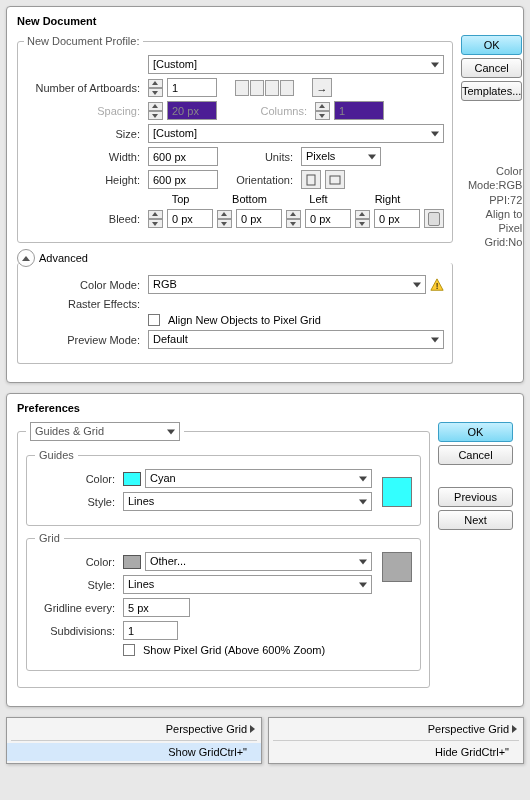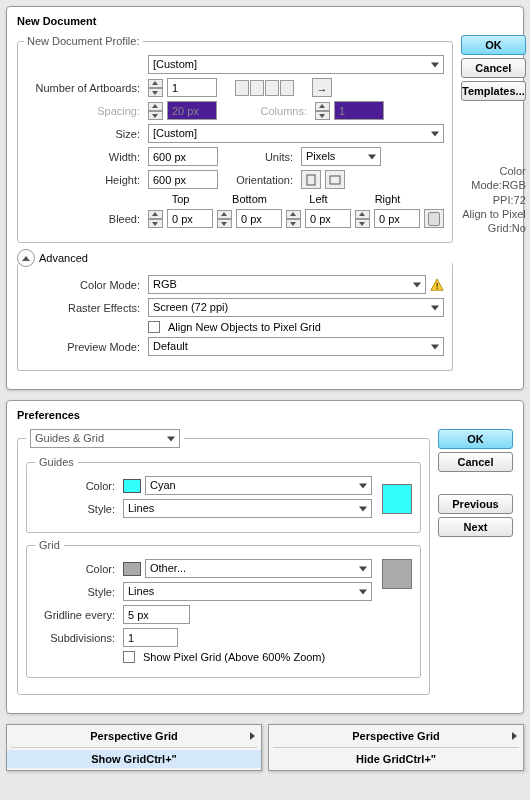--- a/index.html
+++ b/index.html
@@ -2,21 +2,21 @@
 <html><head>
 <meta charset="utf-8">
 <style>
 * { box-sizing: border-box; margin: 0; padding: 0; font-family: Tahoma, Arial, sans-serif; font-size: 11px; }
 body { background: #e8e8e8; width: 530px; padding: 6px; }
 .panel { background: #fff; border: 1px solid #999; border-radius: 4px; margin-bottom: 10px; padding: 8px 10px 12px; box-shadow: 0 1px 3px rgba(0,0,0,0.15); }
 .panel-title { font-weight: bold; margin-bottom: 8px; }
 .main-area { display: flex; gap: 8px; }
 .form-area { flex: 1; }
 .button-col { width: 75px; display: flex; flex-direction: column; gap: 3px; }
-.btn { background: linear-gradient(#fdfdfd,#e6e6e6); border: 1px solid #888; border-radius: 3px; padding: 3px 0; text-align: center; cursor: pointer; font-size: 11px; font-weight: bold; }
+.btn { background: linear-gradient(#fdfdfd,#e6e6e6); border: 1px solid #888; border-radius: 3px; padding: 3px 0; text-align: center; cursor: pointer; font-size: 11px; }
 .btn.primary { background: linear-gradient(#c5f0ff,#7fd9f5); border-color: #3a9fc7; }
 .info-txt { font-size: 10px; color: #555; text-align: right; line-height: 1.3; margin-top: 60px; }
 fieldset { border: 1px solid #bbb; border-radius: 3px; padding: 8px 8px 10px; margin-bottom: 6px; }
 legend { padding: 0 4px; color: #555; }
 .row { display: flex; align-items: center; margin-bottom: 4px; gap: 4px; }
 .lbl { width: 118px; text-align: right; color: #333; padding-right: 4px; }
 .lbl.disabled { color: #aaa; }
 .lbl.sm { width: 84px; }
 .inp { border: 1px solid #999; background: #fff; padding: 2px 4px; height: 19px; }
 .inp.disabled { background: #4c1d95; color: #888; }
@@ -32,21 +32,21 @@
 .toggle-circle { width: 18px; height: 18px; border: 1px solid #999; border-radius: 50%; display:flex; align-items:center; justify-content:center; background:#fdfdfd; }
 .toggle-circle::after { content:''; width:0; height:0; border-left:4px solid transparent; border-right:4px solid transparent; border-bottom:5px solid #555; }
 .chk { width:12px; height:12px; border:1px solid #777; background:#fff; display:inline-flex; align-items:center; justify-content:center; margin-right:4px; }
 .chk.checked::after { content:'✓'; color:#2a7; font-size:10px; line-height:1; }
 .swatch { width:30px; height:30px; border:1px solid #777; }
 .swatch.cyan { background:#3ff; }
 .swatch.gray { background:#aaa; }
 .swatch-sm { width:18px; height:14px; border:1px solid #555; display:inline-block; }
 .menus { display:flex; gap:6px; }
 .menu { flex:1; background:#f4f4f4; border:1px solid #999; padding:2px 0; box-shadow:1px 1px 3px rgba(0,0,0,0.2); }
-.mi { display:flex; justify-content:center; padding:3px 14px; cursor:default; position:relative;font-weight:bold; }
+.mi { display:flex; justify-content:flex-end; padding:3px 14px; cursor:default; position:relative; }
 .mi.hi { background:#d5e8fb; }
 .mi .arrow { position:absolute; right:6px; top:5px; width:0; height:0; border-top:4px solid transparent; border-bottom:4px solid transparent; border-left:5px solid #444; }
 .sep { border-top:1px solid #ccc; margin:2px 4px; }
 .grid-btns { display:flex; gap:1px; }
 .grid-btns div { width:14px; height:16px; border:1px solid #999; background:#eee; }
 .link-icon { width:12px; height:14px; border:1px solid #888; border-radius:2px; background:#ddd; }
 </style>
 </head>
 <body>
 
@@ -158,21 +158,20 @@
         <div class="row">
           <span class="lbl">Color Mode:</span>
           <div class="inp sel" style="flex:1"><span>RGB</span><span class="caret"></span></div>
           <svg class="warn" viewBox="0 0 16 16">
               <polygon points="8,1 15,14 1,14" fill="#fc3" stroke="#a80"></polygon>
               <text x="8" y="12" text-anchor="middle" font-size="9" fill="#000">!</text>
             </svg>
         </div>
         <div class="row">
           <span class="lbl">Raster Effects:</span>
-          <div class="inp sel" style="flex:1"><span>Screen (72 ppi)</span><span class="caret"></span></div>
         </div>
         <div class="row">
           <span class="lbl"></span>
           <span class="chk"></span>
           <span>Align New Objects to Pixel Grid</span>
         </div>
         <div class="row">
           <span class="lbl">Preview Mode:</span>
           <div class="inp sel" style="flex:1"><span>Default</span><span class="caret"></span></div>
         </div>

